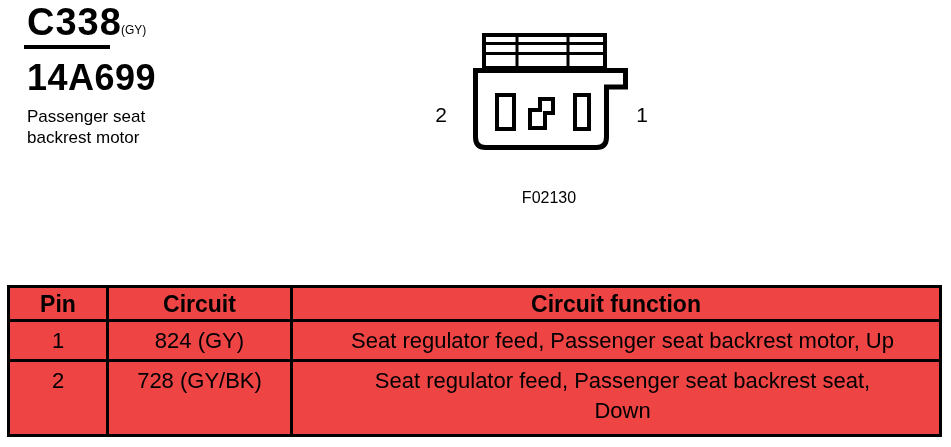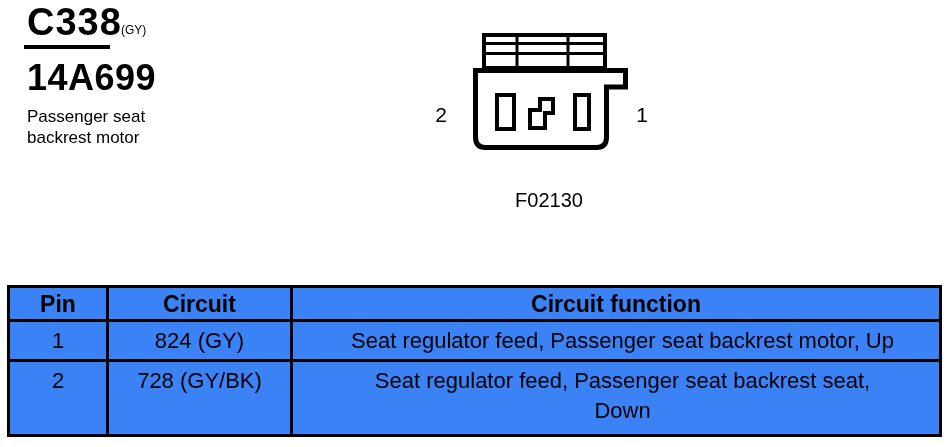--- a/index.html
+++ b/index.html
@@ -74,36 +74,36 @@
     line-height: 24px;
   }
   .pin-label-left  { left: 431px; top: 103px; }
   .pin-label-right { left: 632px; top: 103px; }
   .figure-id {
     position: absolute;
     left: 489px;
     top: 189px;
     width: 120px;
     text-align: center;
-    font-size: 20px;
+    font-size: 16px;
   }
 
   
   table.pinout {
     position: absolute;
     left: 7px;
     top: 285px;
     width: 935px;
     border-collapse: collapse;
     table-layout: fixed;
     font-family: "Liberation Sans", sans-serif;
   }
   .pinout th, .pinout td {
     border: 3px solid #000000;
-    background: #3b82f6;
+    background: #ef4444;
   }
   .pinout th {
     font-size: 23px;
     font-weight: bold;
     text-align: center;
     vertical-align: middle;
     height: 30px;
     padding: 1px 0 0 0;
   }
   .pinout td {

